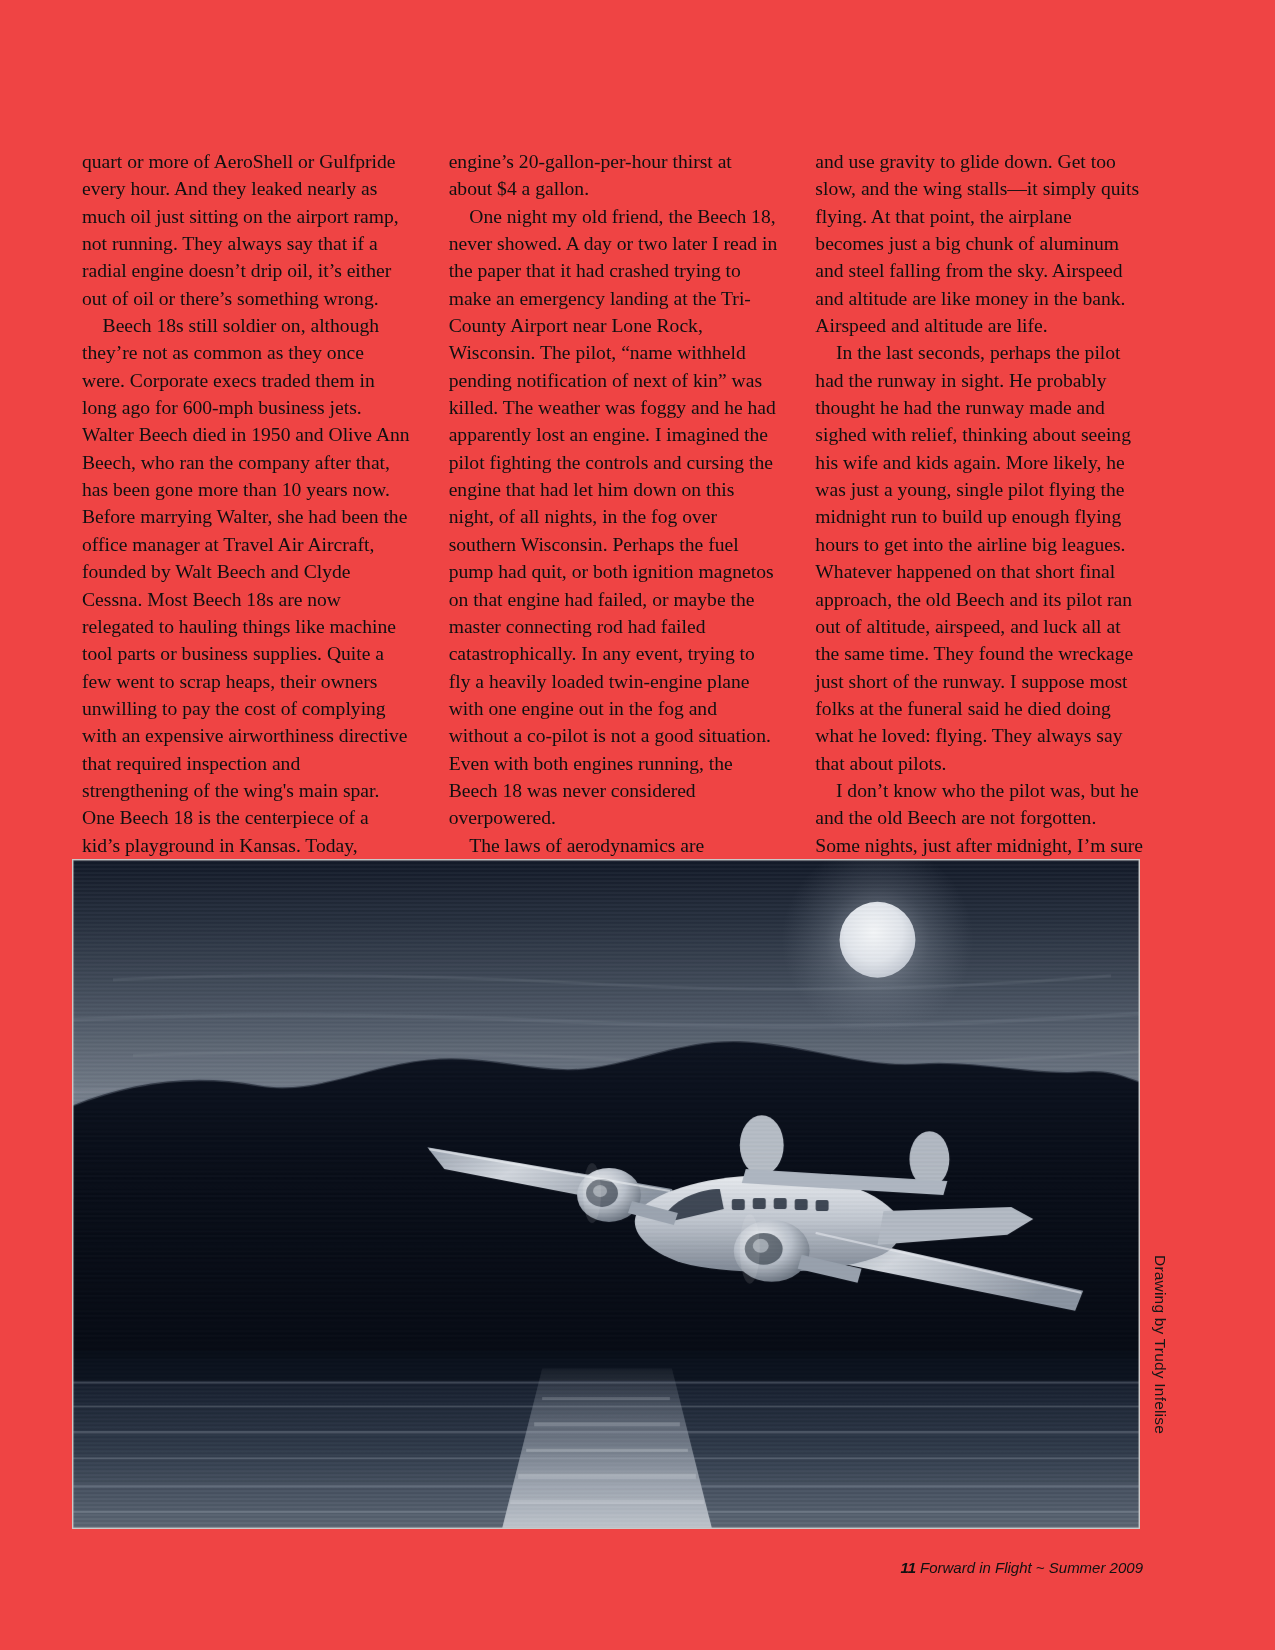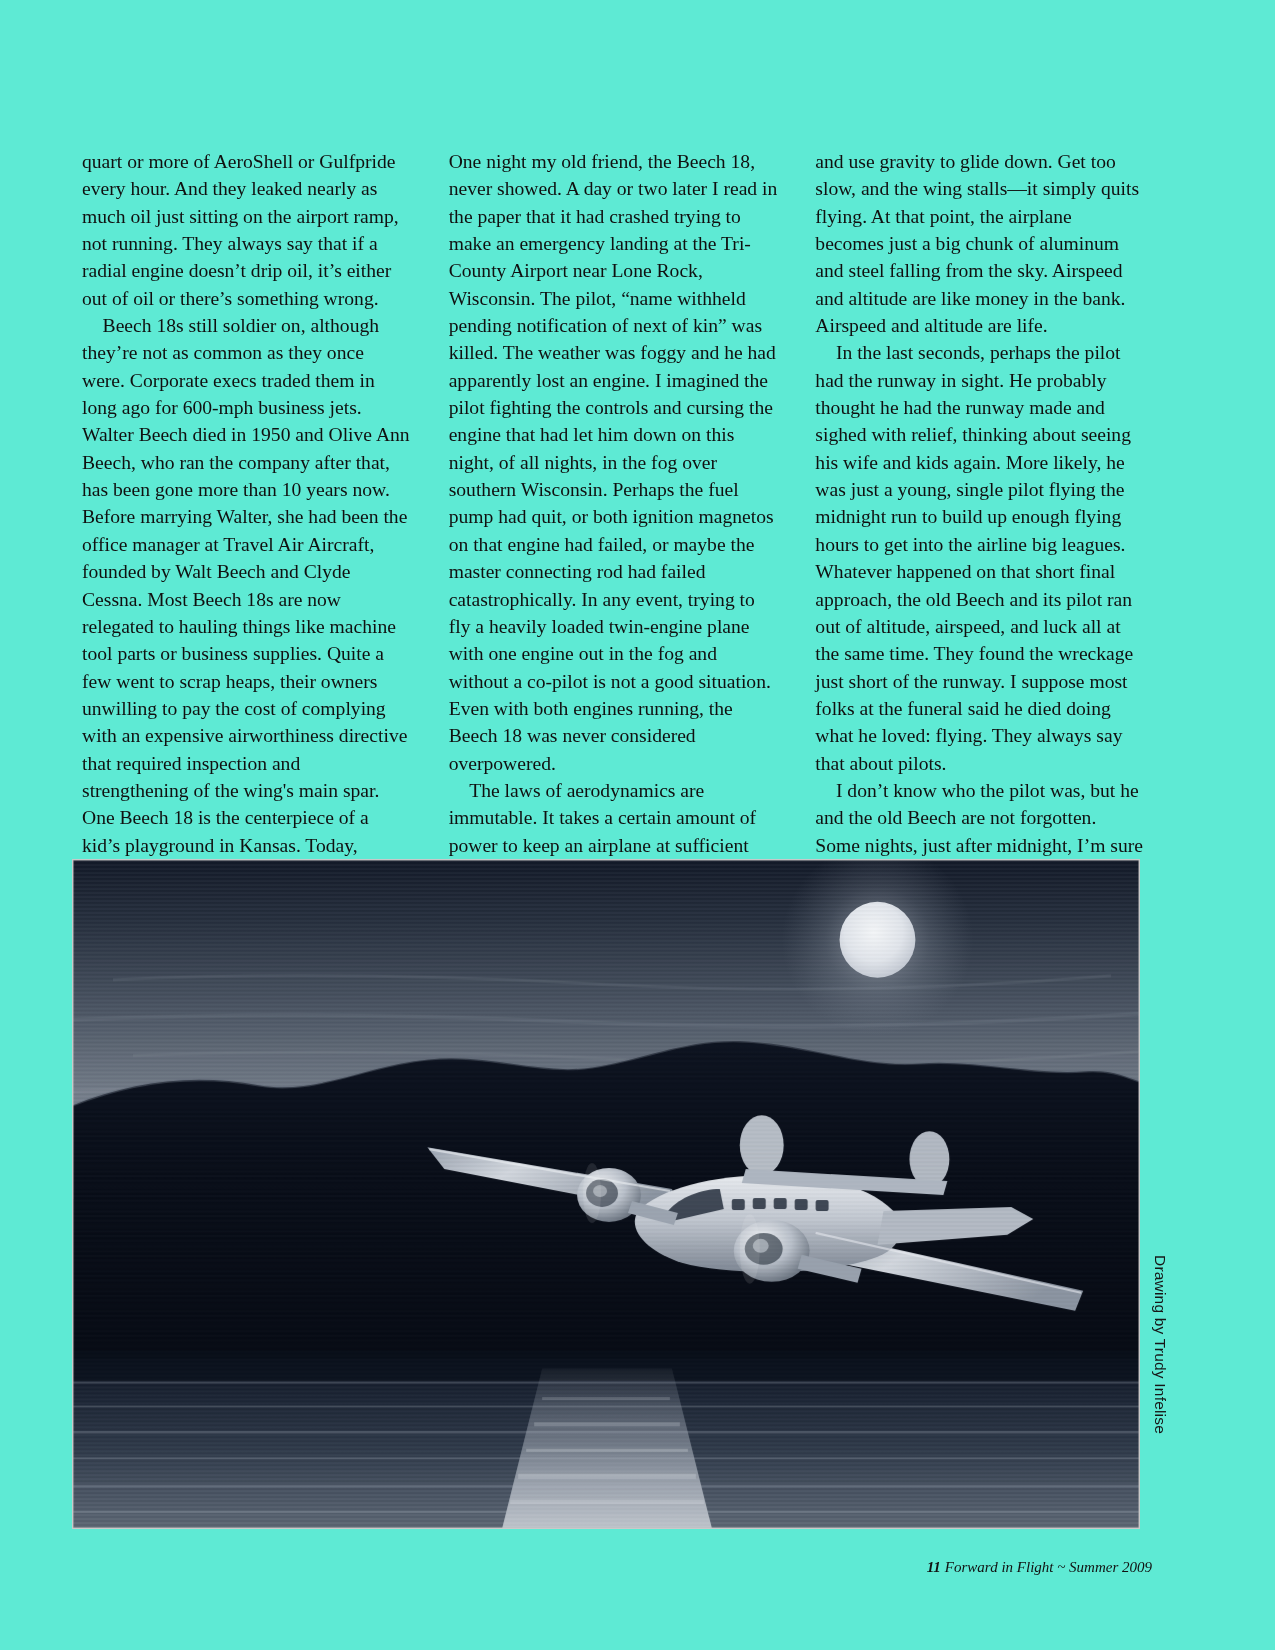--- a/index.html
+++ b/index.html
@@ -13,21 +13,21 @@
     position: relative;
     font-family: "Liberation Serif", serif;
     color: #0d0d0d;
     overflow: hidden;
   }
 
   
   .page {
     position: absolute;
     inset: 0;
-    background: #5eead4;
+    background: #ef4444;
   }
 
   
   .article-body {
     position: absolute;
     left: 82px;
     top: 148px;
     width: 1062px;
     display: flex;
     gap: 38px;
@@ -99,24 +99,23 @@
     line-height: 24px;
   }
 
   
   .page-footer {
     position: absolute;
     left: 0;
     top: 1559px;
     width: 1143px;
     text-align: right;
-    font-family: Liberation Serif, serif;
+    font-family: Liberation Sans, sans-serif;
     font-size: 15px;
     color: #111;
-    padding-left: 9px;
   }
   .page-footer .folio {
     font-weight: bold;
     font-style: italic;
     margin-right: 4px;
   }
   .page-footer .pubinfo {
     font-style: italic;
   }
 </style>
@@ -126,20 +125,21 @@
 <div class="page">
 
   <div class="article-body">
 
     <div class="column">
       <p>quart or more of AeroShell or Gulfpride every hour. And they leaked nearly as much oil just sitting on the airport ramp, not running. They always say that if a radial engine doesn’t drip oil, it’s either out of oil or there’s something wrong.</p>
       <p>Beech 18s still soldier on, although they’re not as common as they once were. Corporate execs traded them in long ago for 600-mph business jets. Walter Beech died in 1950 and Olive Ann Beech, who ran the company after that, has been gone more than 10 years now. Before marrying Walter, she had been the office manager at Travel Air Aircraft, founded by Walt Beech and Clyde Cessna. Most Beech 18s are now relegated to hauling things like machine tool parts or business supplies. Quite a few went to scrap heaps, their owners unwilling to pay the cost of complying with an expensive airworthiness directive that required inspection and strengthening of the wing's main spar. One Beech 18 is the centerpiece of a kid’s playground in Kansas. Today, Beech 18s turn up at fly-ins and air shows, the pride of pilots who have the means to afford both the maintenance and the fuel required to slake each</p>
     </div>
 
     <div class="column">
+      <p>engine’s 20-gallon-per-hour thirst at about $4 a gallon.</p>
       <p>One night my old friend, the Beech 18, never showed. A day or two later I read in the paper that it had crashed trying to make an emergency landing at the Tri-County Airport near Lone Rock, Wisconsin. The pilot, “name withheld pending notification of next of kin” was killed. The weather was foggy and he had apparently lost an engine. I imagined the pilot fighting the controls and cursing the engine that had let him down on this night, of all nights, in the fog over southern Wisconsin. Perhaps the fuel pump had quit, or both ignition magnetos on that engine had failed, or maybe the master connecting rod had failed catastrophically. In any event, trying to fly a heavily loaded twin-engine plane with one engine out in the fog and without a co-pilot is not a good situation. Even with both engines running, the Beech 18 was never considered overpowered.</p>
       <p>The laws of aerodynamics are immutable. It takes a certain amount of power to keep an airplane at sufficient speed to maintain level flight. Anything less than that and you had better put the nose down</p>
     </div>
 
     <div class="column">
       <p>and use gravity to glide down. Get too slow, and the wing stalls—it simply quits flying. At that point, the airplane becomes just a big chunk of aluminum and steel falling from the sky. Airspeed and altitude are like money in the bank. Airspeed and altitude are life.</p>
       <p>In the last seconds, perhaps the pilot had the runway in sight. He probably thought he had the runway made and sighed with relief, thinking about seeing his wife and kids again. More likely, he was just a young, single pilot flying the midnight run to build up enough flying hours to get into the airline big leagues. Whatever happened on that short final approach, the old Beech and its pilot ran out of altitude, airspeed, and luck all at the same time. They found the wreckage just short of the runway. I suppose most folks at the funeral said he died doing what he loved: flying. They always say that about pilots.</p>
       <p><span>I don’t know who the pilot was, but he and the old Beech are not forgotten. Some nights, just after midnight, I’m sure I can still hear that old Beech 18 chugging along, passing La Crosse, and turning toward Chicago.</span><span class="endmark"><svg viewBox="0 0 24 20" width="22" height="19" aria-hidden="true">
         <g fill="none" stroke="#111" stroke-width="0.9" stroke-linejoin="round" stroke-linecap="round">
           <path d="M2.5 12.6 C5.5 9.2, 10 7.4, 15.5 7.0 L20.5 6.2 L21.6 7.6 L16.4 9.2 C12 10.6, 7.6 12.2, 4.2 14.6 Z"></path>

